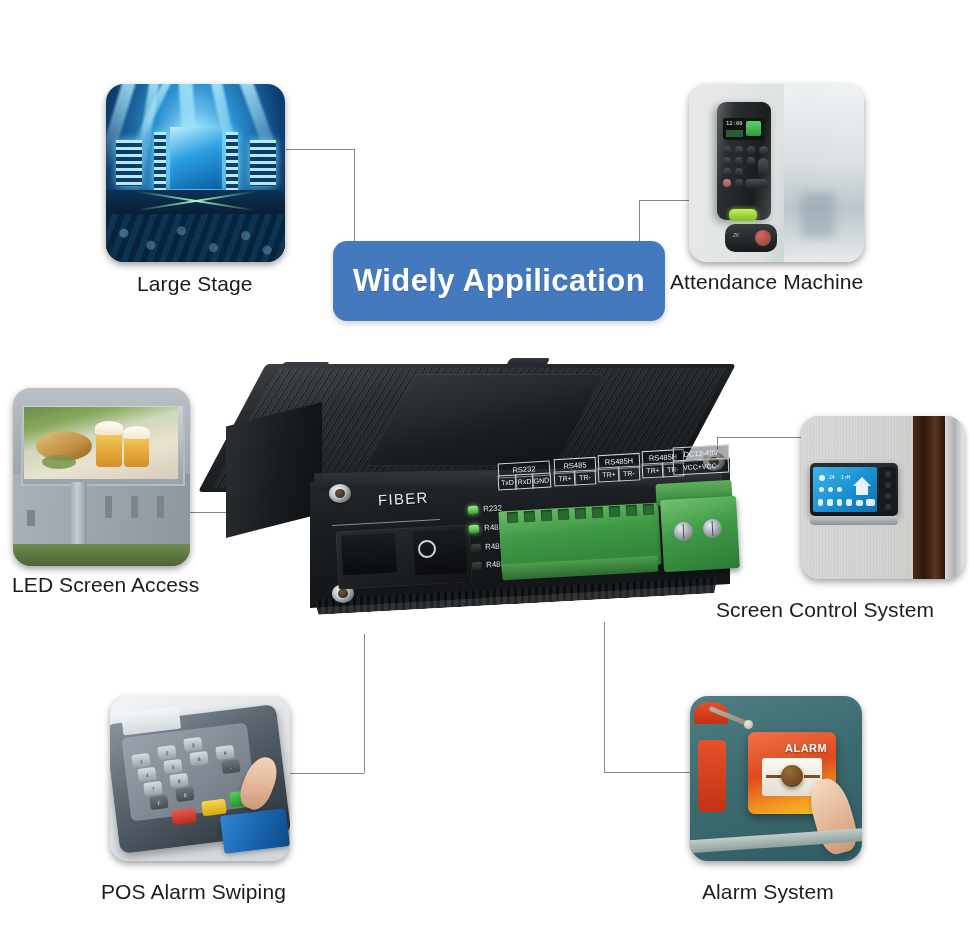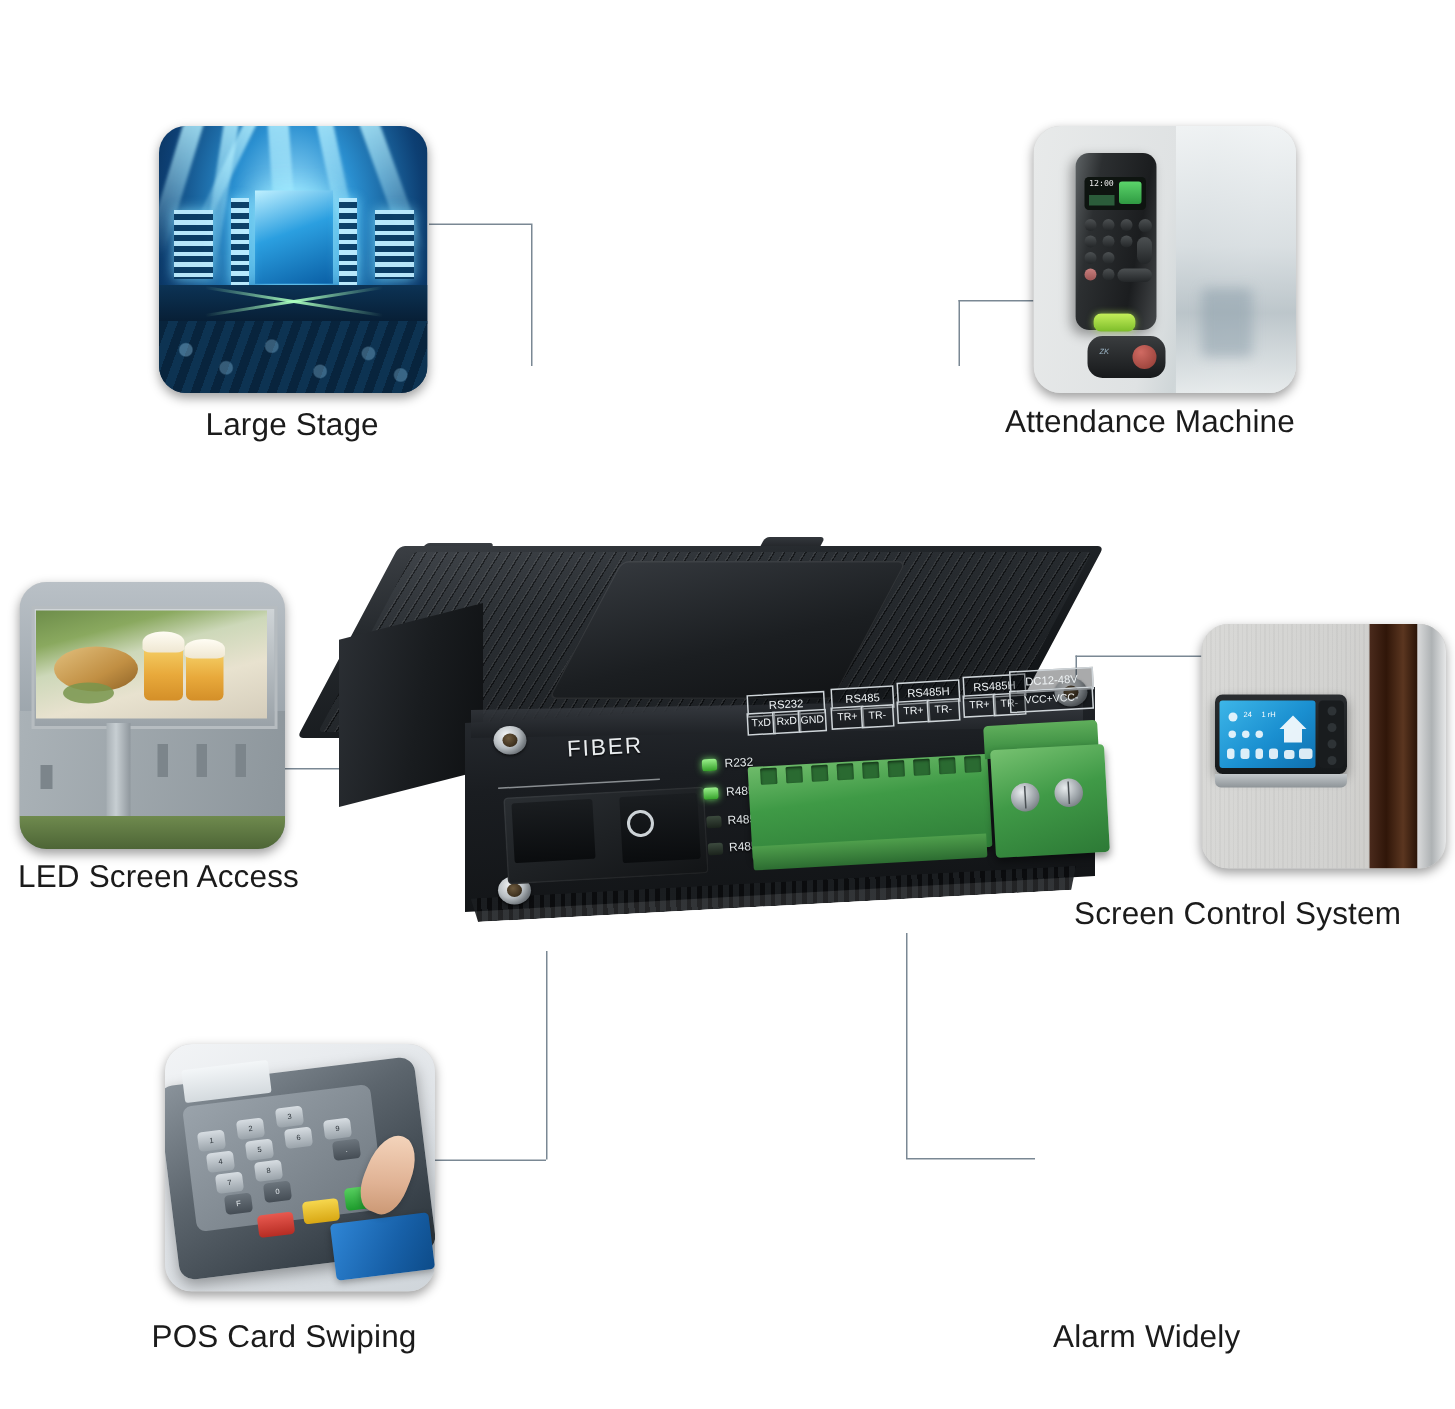--- a/index.html
+++ b/index.html
@@ -221,20 +221,23 @@
 
   <div class="wire h" style="left:717px;top:437px;width:84px;"></div>
   <div class="wire v" style="left:717px;top:437px;height:22px;"></div>
 
   <div class="wire v" style="left:364px;top:634px;height:139px;"></div>
   <div class="wire h" style="left:290px;top:773px;width:74px;"></div>
 
   <div class="wire v" style="left:604px;top:622px;height:150px;"></div>
   <div class="wire h" style="left:604px;top:772px;width:86px;"></div>
 
+  <div class="banner">
+    <span>Widely Appilication</span>
+  </div>
 
   <div class="thumb" style="left:106px;top:84px;width:179px;height:178px;">
     <div class="inner">
       <div class="stage-bg"></div>
       <div class="stage-beam" style="left:18px;top:-6px;width:13px;height:96px;transform:rotate(17deg);"></div>
       <div class="stage-beam" style="left:44px;top:-6px;width:10px;height:104px;transform:rotate(9deg);"></div>
       <div class="stage-beam" style="left:72px;top:-8px;width:14px;height:110px;transform:rotate(-4deg);"></div>
       <div class="stage-beam" style="left:104px;top:-6px;width:11px;height:104px;transform:rotate(-12deg);"></div>
       <div class="stage-beam" style="left:132px;top:-6px;width:13px;height:96px;transform:rotate(-20deg);"></div>
       <div class="stage-beam" style="left:58px;top:-4px;width:8px;height:88px;transform:rotate(26deg);"></div>
@@ -359,23 +362,41 @@
       <div class="pos-key dark" style="left:112px;top:64px;width:18px;height:13px;">.</div>
 
       <div class="pos-key red" style="left:62px;top:113px;width:24px;height:15px;"></div>
       <div class="pos-key yel" style="left:92px;top:104px;width:24px;height:15px;"></div>
       <div class="pos-key grn" style="left:120px;top:95px;width:24px;height:15px;"></div>
 
       <div class="pos-card" style="left:112px;top:116px;width:66px;height:38px;"></div>
       <div class="pos-finger" style="left:134px;top:60px;width:30px;height:54px;"></div>
     </div>
   </div>
-  <div class="caption" style="left:101px;top:880px;">POS Card Swiping</div>
-
-  <div class="caption" style="left:702px;top:880px;">Alarm Widely</div>
+  <div class="caption" style="left:101px;top:880px;">POS Alarm Swiping</div>
+
+  <div class="thumb" style="left:690px;top:696px;width:172px;height:165px;">
+    <div class="inner">
+      <div class="alm-wall"></div>
+      <div class="alm-extTop" style="left:4px;top:6px;width:34px;height:22px;"></div>
+      <div class="alm-ext" style="left:8px;top:44px;width:28px;height:72px;"></div>
+      <div class="alm-pipe" style="left:18px;top:18px;width:44px;height:5px;"></div>
+      <div class="alm-knob" style="left:54px;top:24px;width:9px;height:9px;"></div>
+
+      <div class="alm-box" style="left:58px;top:36px;width:88px;height:82px;"></div>
+      <div class="alm-label" style="left:95px;top:46px;">ALARM</div>
+      <div class="alm-inner" style="left:72px;top:62px;width:60px;height:38px;"></div>
+      <div class="alm-arrow" style="left:76px;top:79px;width:16px;"></div>
+      <div class="alm-arrow" style="left:114px;top:79px;width:16px;"></div>
+      <div class="alm-btn" style="left:91px;top:69px;width:22px;height:22px;"></div>
+      <div class="alm-hand" style="left:124px;top:82px;width:38px;height:76px;"></div>
+      <div class="alm-rail" style="left:-4px;top:138px;width:186px;height:13px;"></div>
+    </div>
+  </div>
+  <div class="caption" style="left:702px;top:880px;">Alarm System</div>
 
   <div class="device">
 
     <div class="dev-nub"></div>
     <div class="dev-nub2"></div>
     <div class="dev-top"></div>
     <div class="dev-fins"></div>
     <div class="dev-plate"></div>
     <div class="dev-left"></div>
     <div class="dev-front"></div>

